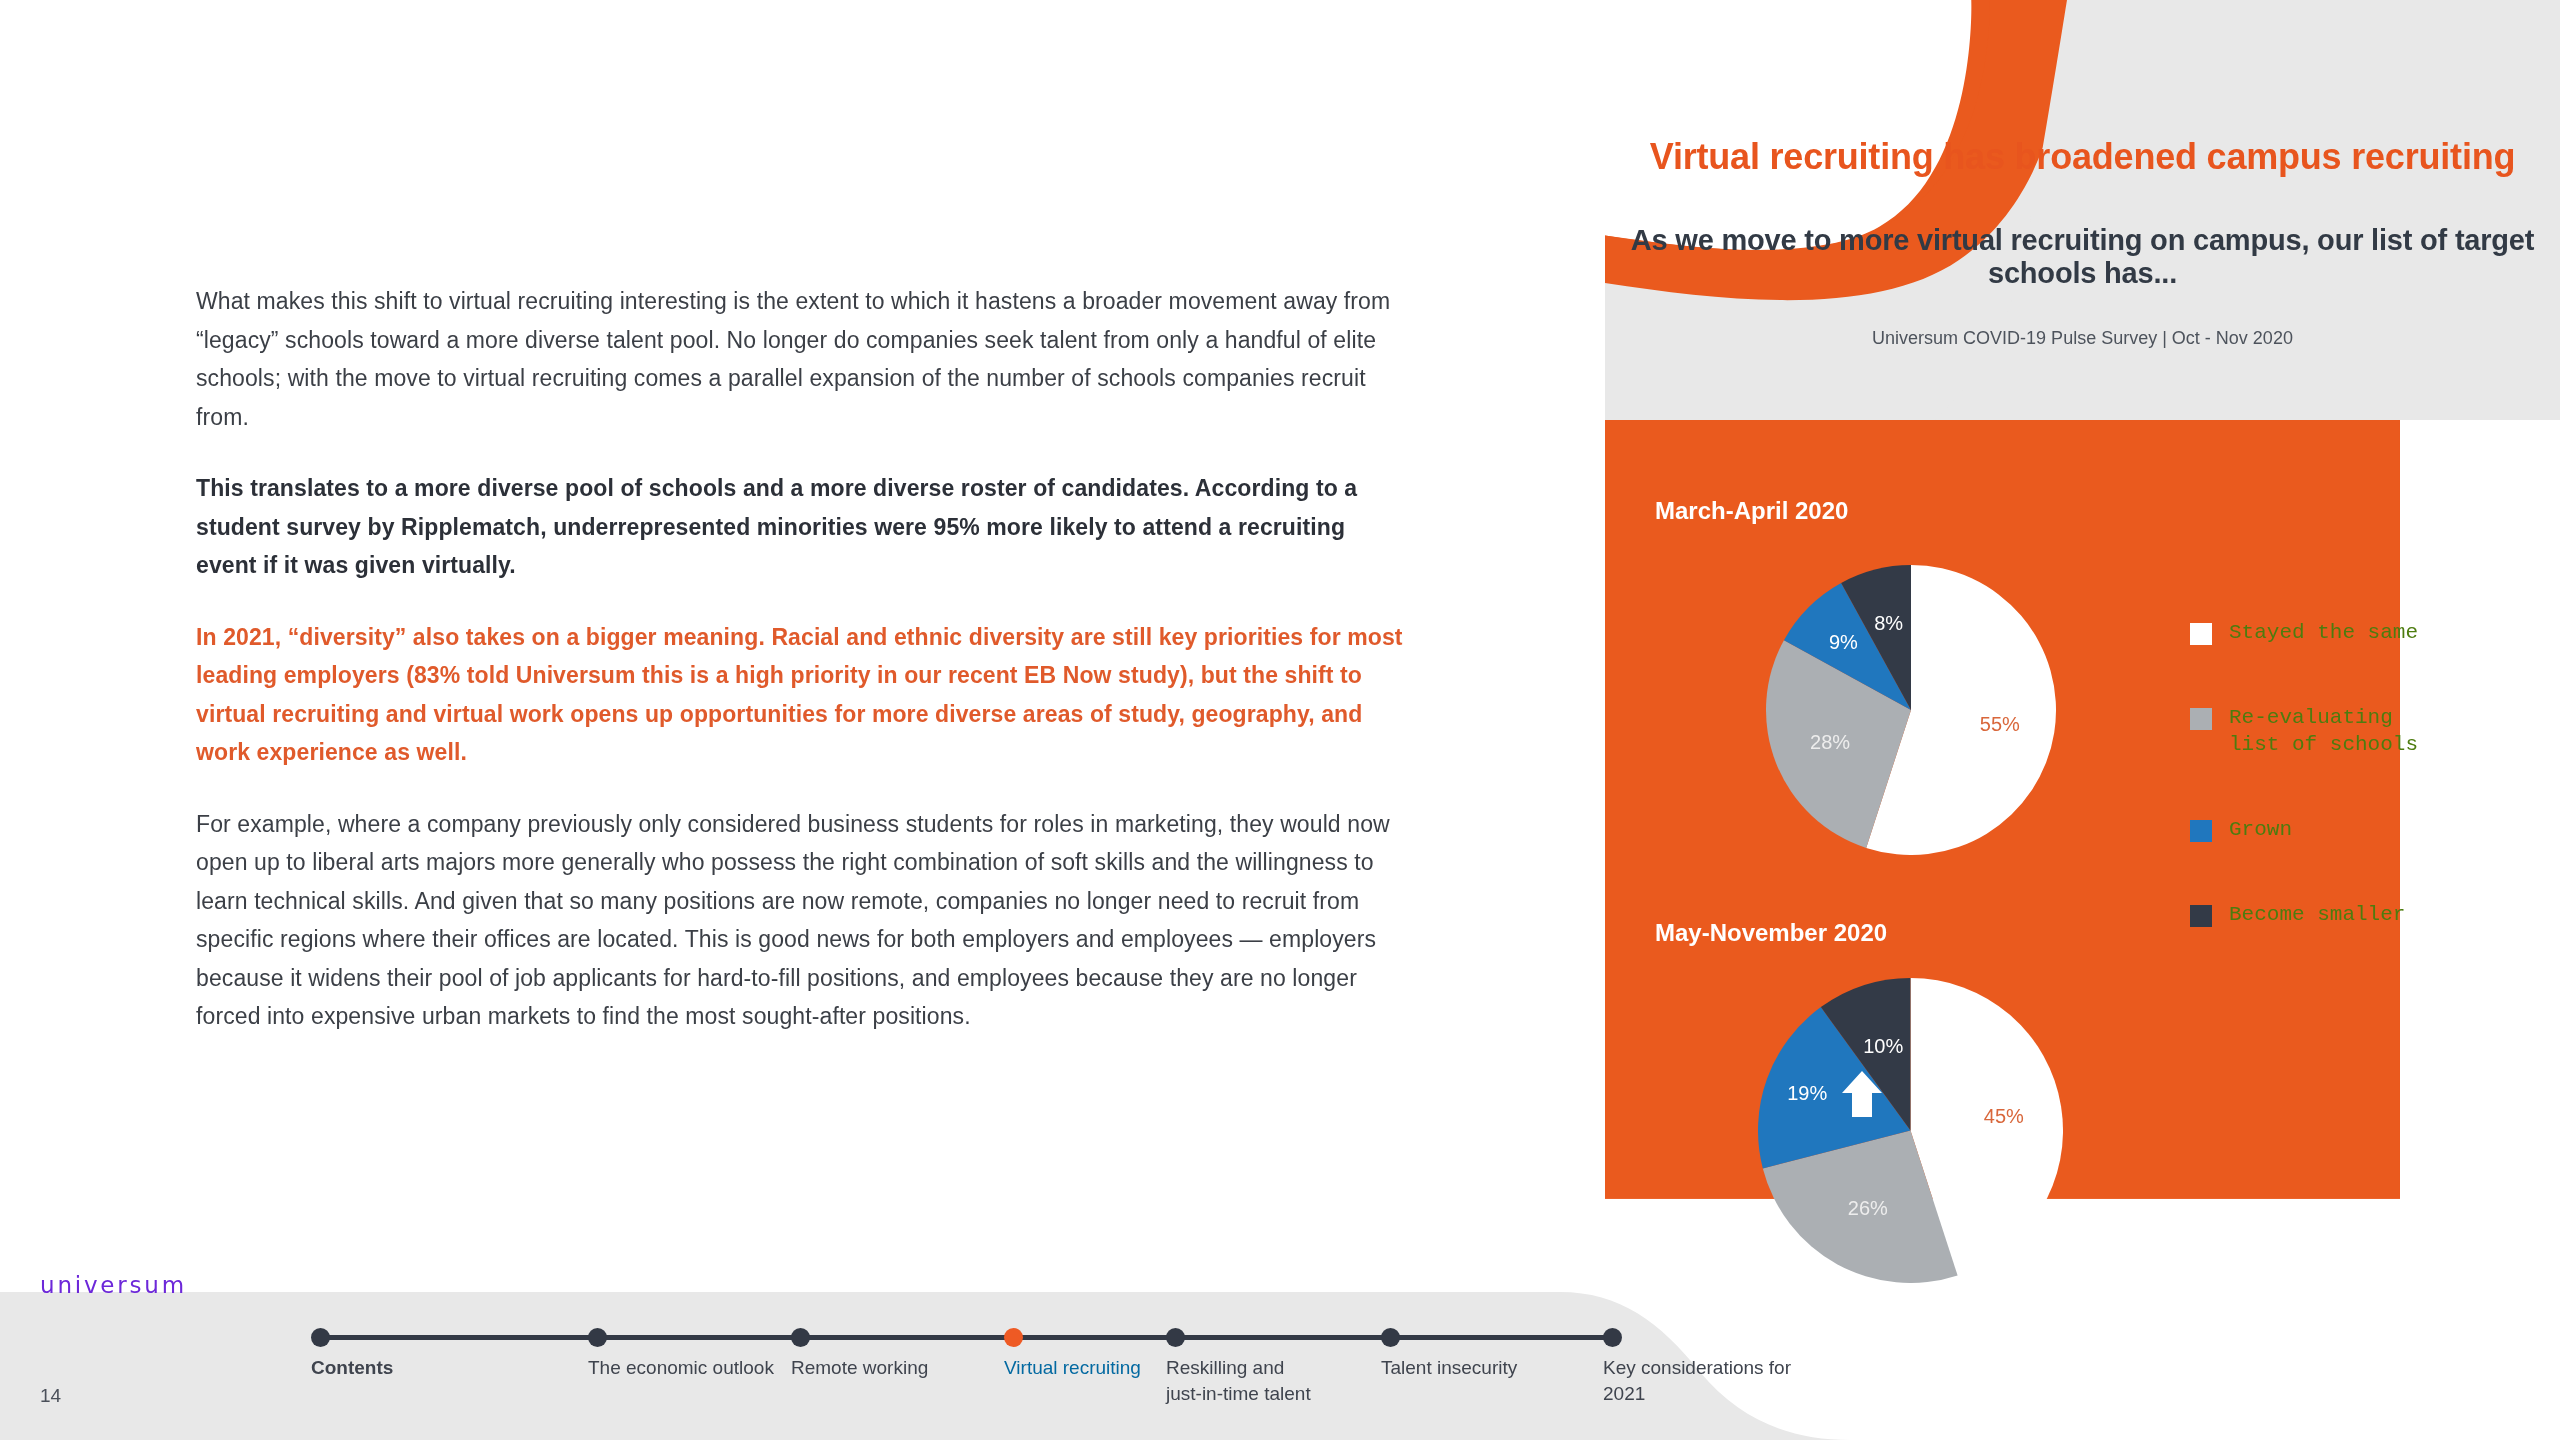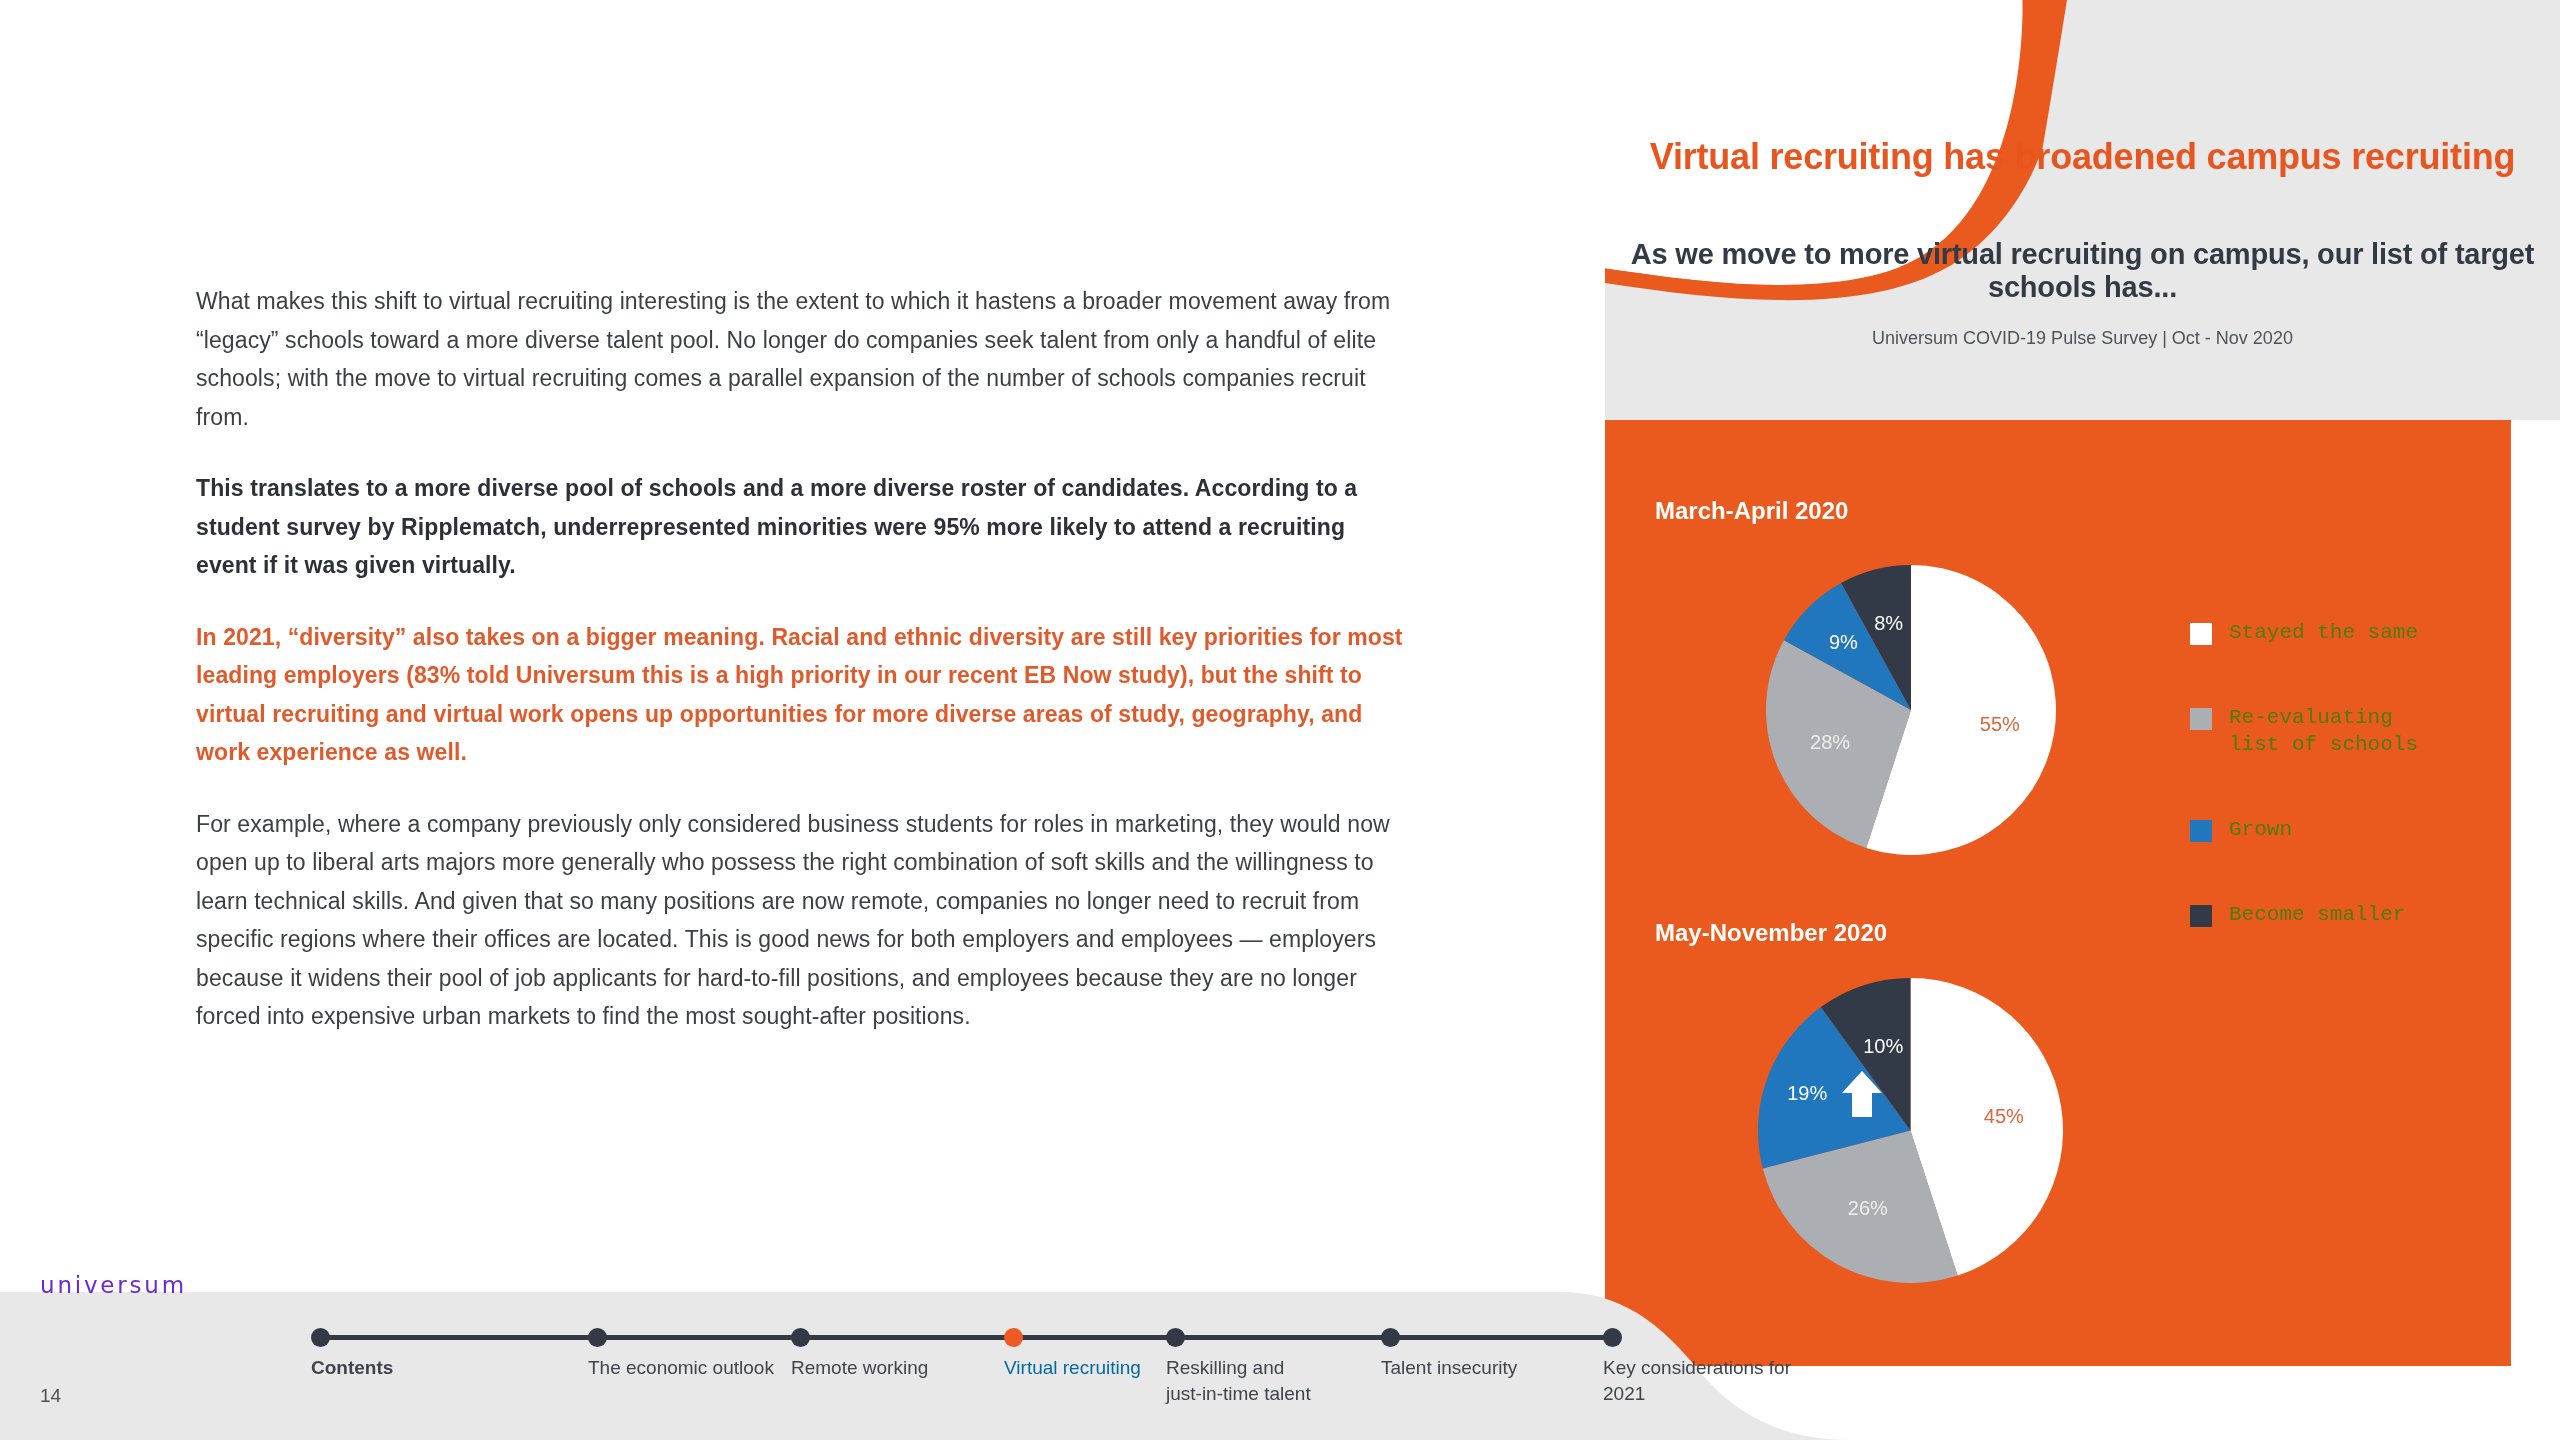--- a/index.html
+++ b/index.html
@@ -6,39 +6,39 @@
   html,body { width:2560px; height:1440px; }
   body {
     background:#ffffff;
     font-family:"Liberation Sans", sans-serif;
     position:relative;
     overflow:hidden;
   }
 
   
   #right-panel{
-    position:absolute; left:1605px; top:0; width:906px; height:1440px;
+    position:absolute; left:1605px; top:0; width:795px; height:1440px;
   }
   #orange-shape{
     position:absolute; inset:0;
   }
   #gray-header{
     position:absolute; left:0; top:0; width:955px; height:420px;
   }
 
   .hdr-text{
     position:absolute; left:0; width:955px; text-align:center; z-index:6;
   }
   #hdr-title{
     top:136px;
     font-size:36px; font-weight:bold; line-height:1.14;
     color:#E8551E; letter-spacing:-0.2px;
   }
   #hdr-sub{
-    top:238px;
+    top:224px;
     font-size:29px; font-weight:bold; line-height:1.14;
     color:#323A45; letter-spacing:-0.2px;
   }
   #hdr-cap{
     top:328px;
     font-size:18px; color:#4d535c; font-weight:normal;
   }
 
   
   .pie-title{

